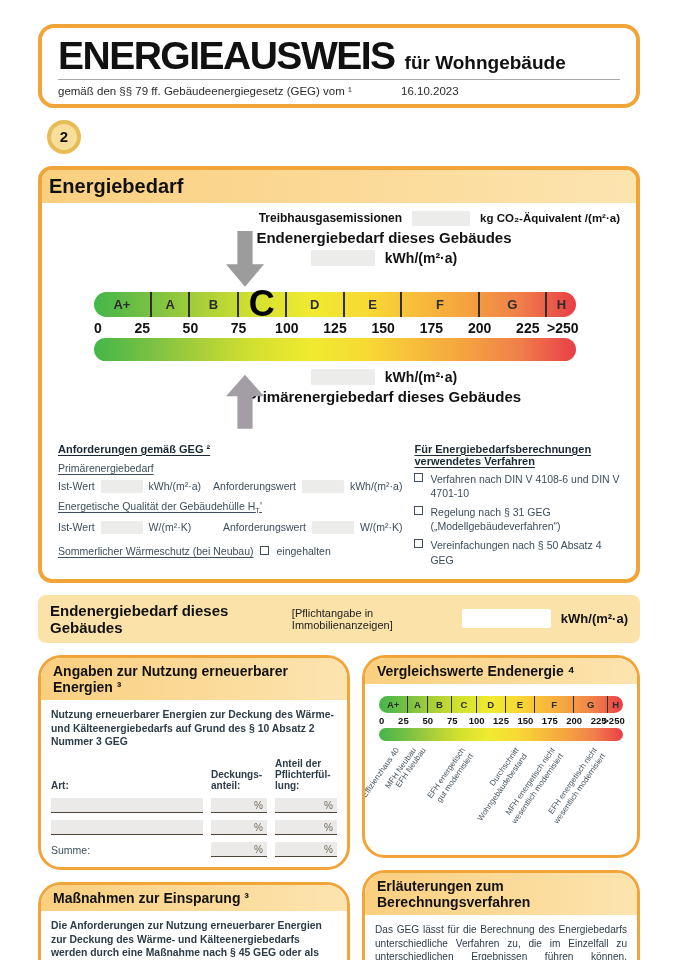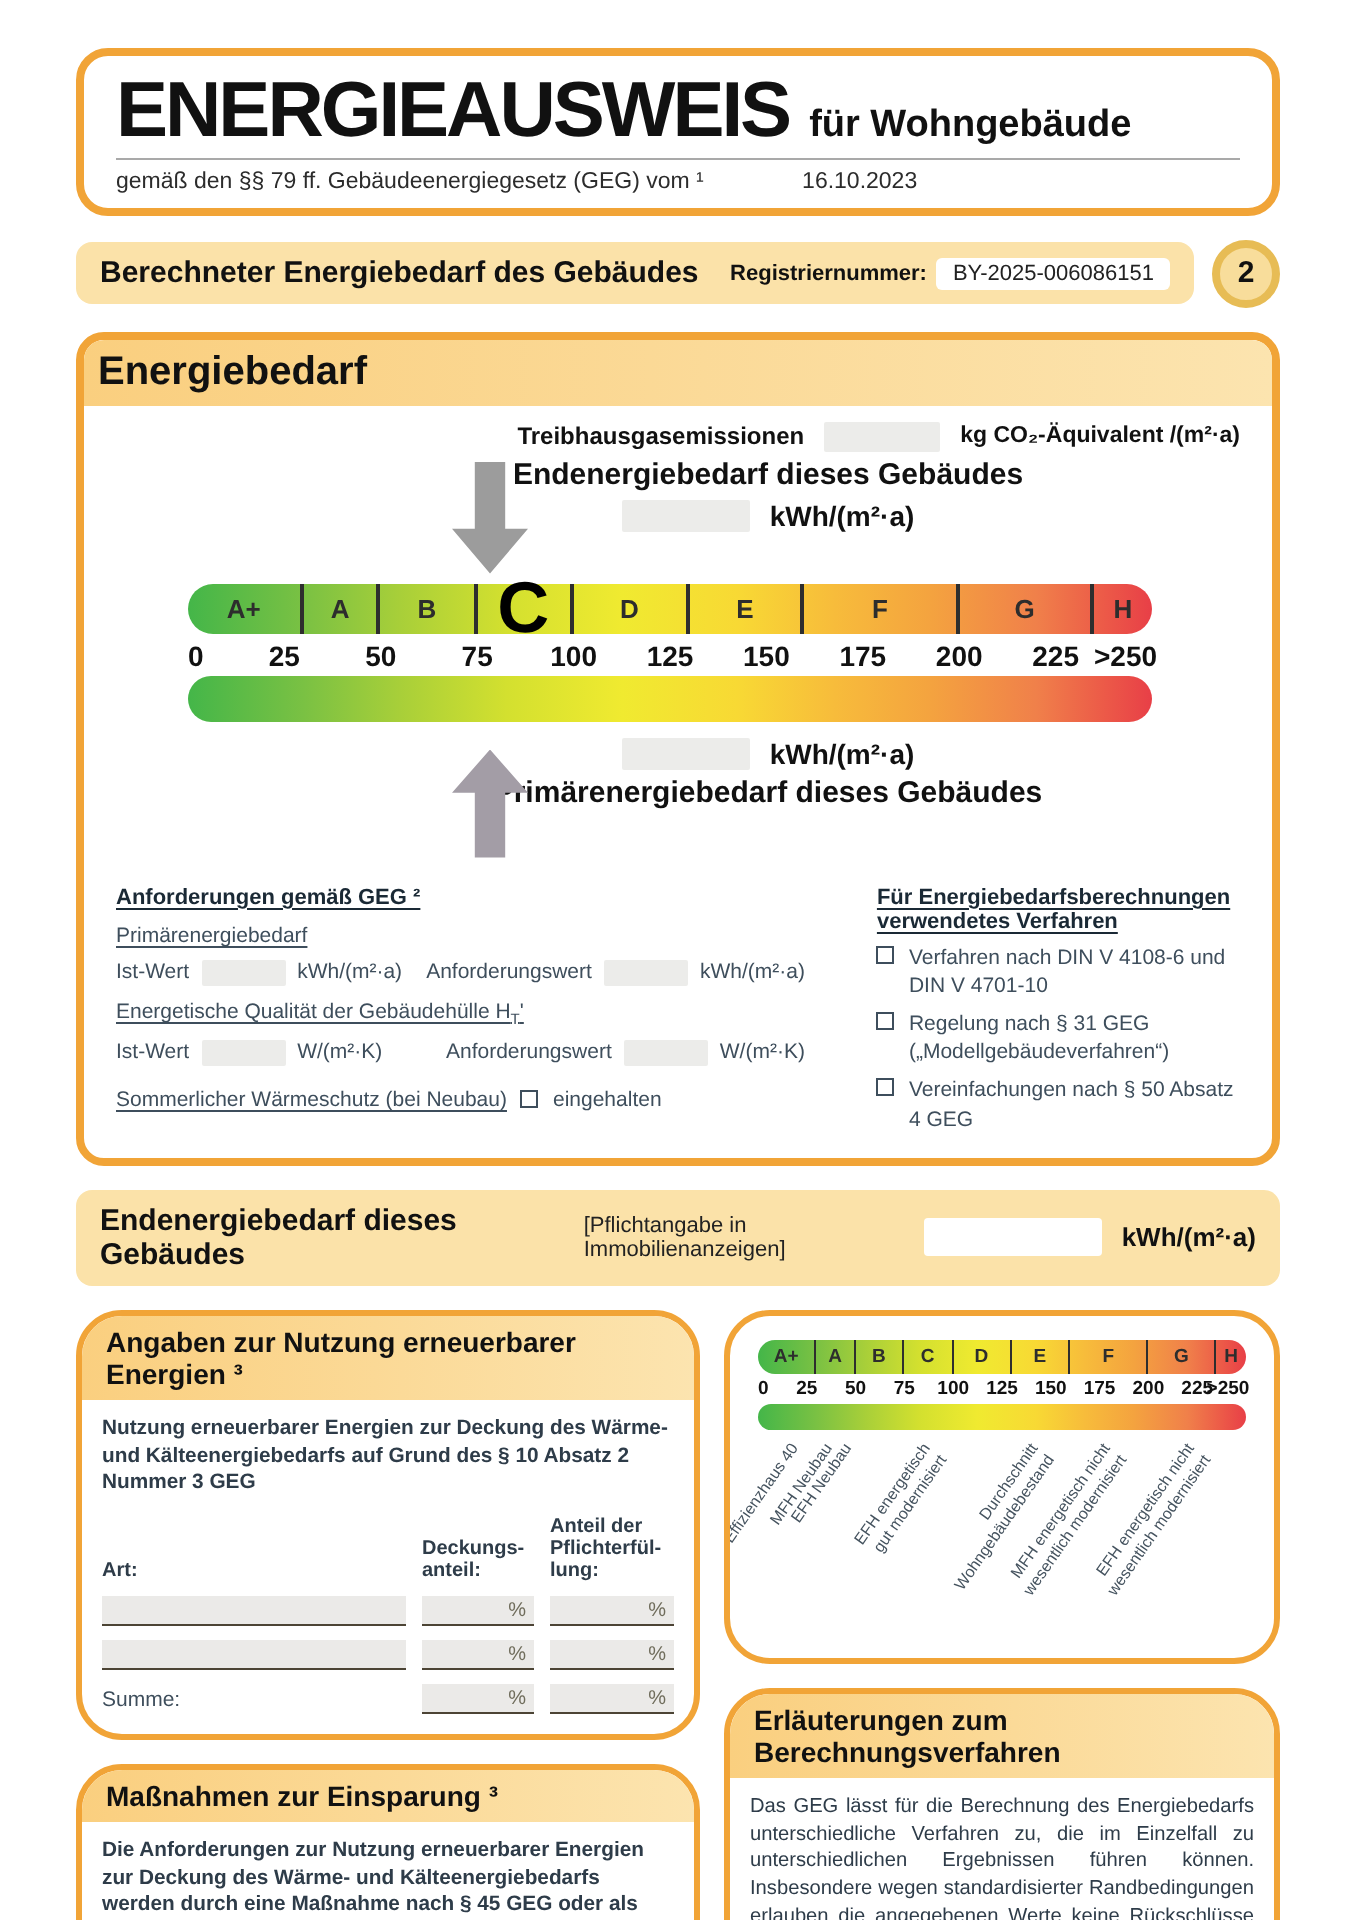--- a/index.html
+++ b/index.html
@@ -58,21 +58,21 @@
   .s0{width:12%}.s1{width:8%}.s2{width:10%}.s3{width:10%}.s4{width:12%}.s5{width:12%}.s6{width:16%}.s7{width:14%}.s8{width:6%}
   .bar-lg .seg { font-size:13px; font-weight:700; color:#2D2D2D; }
   .bar-lg .seg.hot { font-size:36px; font-weight:900; color:#000; line-height:20px; }
   .ticks { position:relative; height:21px; }
   .tick { position:absolute; top:3px; font-size:14px; font-weight:700; color:#111; transform:translateX(-50%); }
   .tk0{left:0;transform:none}.tk1{left:10%}.tk2{left:20%}.tk3{left:30%}.tk4{left:40%}.tk5{left:50%}
   .tk6{left:60%}.tk7{left:70%}.tk8{left:80%}.tk9{left:90%}.tk10{left:100%;transform:translateX(-92%)}
   .bar2-lg { height:23px; border-radius:12px;
     background:linear-gradient(90deg,#44B649 0%,#7AC143 12%,#A8CF39 22%,#D3E02F 33%,#F0EA30 45%,#F8D934 57%,#F7BC3B 67%,#F4A33F 77%,#F0804A 88%,#EC5A48 95%,#E83F47 100%); }
 
-  .cols { display:flex; gap:36px; margin:10px 16px 12px 16px; font-size:10.5px; color:#3E4E5C; }
+  .cols { display:flex; gap:12px; margin:10px 16px 12px 16px; font-size:10.5px; color:#3E4E5C; }
   .col-l { flex:1.08; } .col-r { flex:1; }
   .ul { text-decoration:underline; text-underline-offset:2px; }
   .req-h { font-weight:700; font-size:11px; color:#1A2935; }
   .sub-h { margin-top:7px; display:inline-block; }
   .val-row { display:flex; align-items:center; gap:6px; margin-top:6px; white-space:nowrap; }
   .blank-sm { width:42px; height:13px; flex:none; }
   .sp { flex:1; }
   .cb { width:9px; height:9px; border:1.3px solid #3E4E5C; display:inline-block; flex:none; margin-top:1px; }
   .proc-item { display:flex; gap:7px; margin-top:5px; line-height:1.35; }
   .summer-row { display:flex; align-items:flex-start; gap:7px; margin-top:11px; }
@@ -128,25 +128,20 @@
       <span class="hdr-suffix">für Wohngebäude</span>
     </div>
     <div class="hdr-rule"></div>
     <div class="hdr-law">
       <span>gemäß den §§ 79 ff. Gebäudeenergiegesetz (GEG) vom ¹</span>
       <span class="hdr-date">16.10.2023</span>
     </div>
   </div>
 
   <div class="band-row">
-    <div class="band">
-      <span class="band-title">Berechneter Energiebedarf des Gebäudes</span>
-      <span class="reg-label">Registriernummer:</span>
-      <span class="reg-value">BY-2025-006086151</span>
-    </div>
     <div class="page-badge">
       <span>2</span>
     </div>
   </div>
 
   <div class="obox">
     <div class="obox-hd">Energiebedarf</div>
 
     <div class="ghg-row">
       <span class="ghg-label">Treibhausgasemissionen</span>
@@ -304,20 +299,21 @@
         <div class="body-pad">
           <div class="intro">Die Anforderungen zur Nutzung erneuerbarer Energien zur Deckung des Wärme- und Kälteenergiebedarfs werden durch eine Maßnahme nach § 45 GEG oder als Kombination gemäß § 34 Absatz 2 GEG erfüllt.</div>
 
         </div>
       </div>
     </div>
 
     <div class="gcol-r">
 
       <div class="obox-sm">
+        <div class="obox-hd">Vergleichswerte Endenergie ⁴</div>
         <div class="body-pad" style="padding-bottom:0;">
           <div class="sc-sm">
             <div class="bar bar-sm">
               <span class="seg s0 dv">A+</span>
               <span class="seg s1 dv">A</span>
               <span class="seg s2 dv">B</span>
               <span class="seg s3 dv">C</span>
               <span class="seg s4 dv">D</span>
               <span class="seg s5 dv">E</span>
               <span class="seg s6 dv">F</span>

